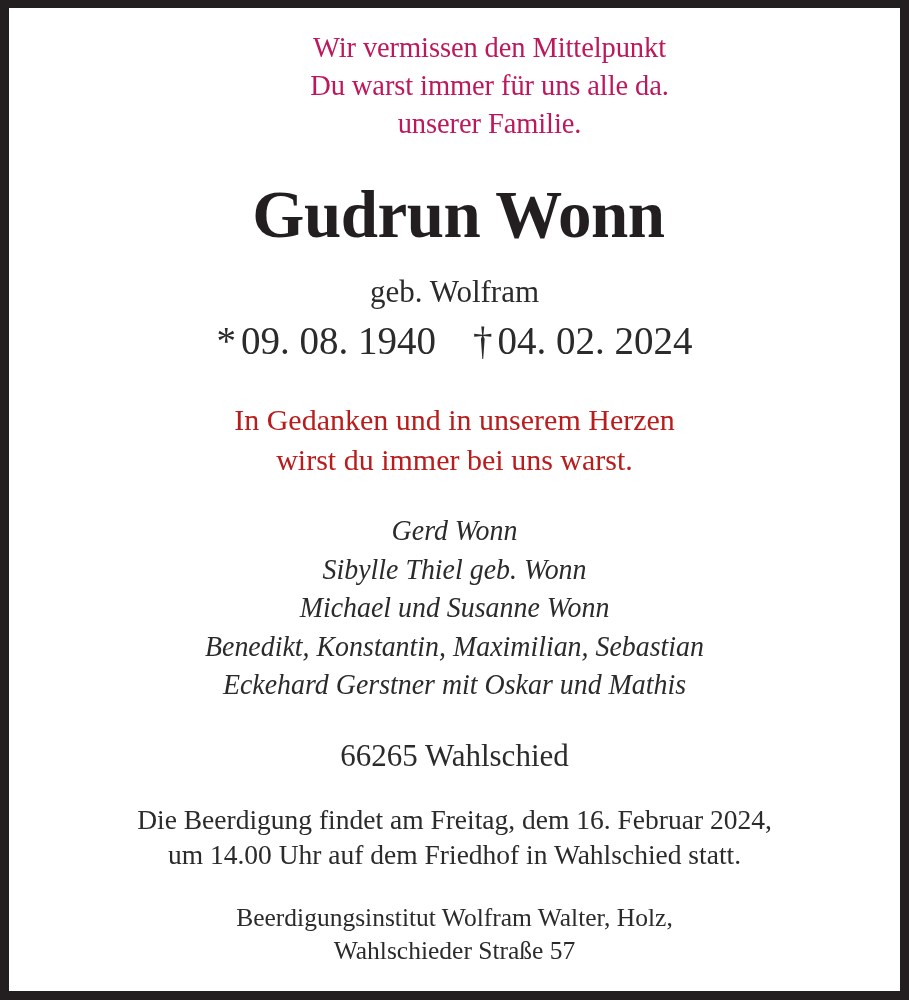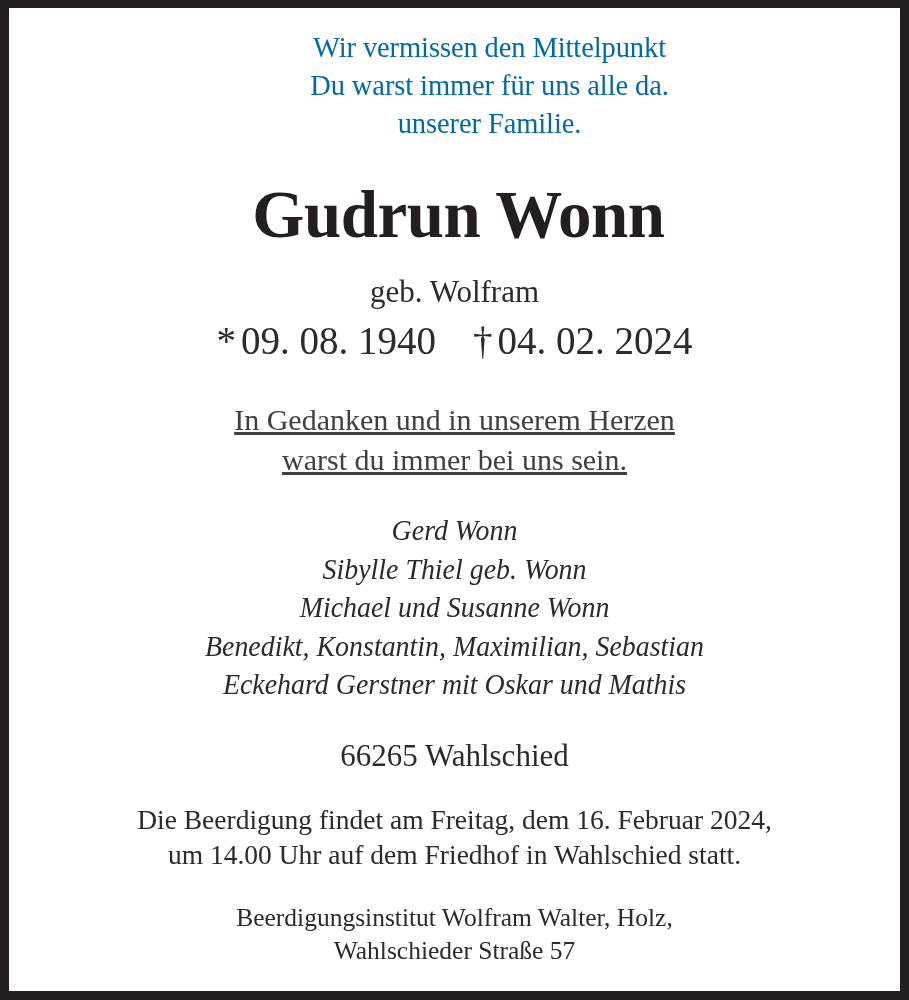--- a/index.html
+++ b/index.html
@@ -37,21 +37,21 @@
   .epitaph {
     position: absolute;
     left: 0;
     right: 0;
     top: 21px;
     padding-left: 70px;
     text-align: center;
     font-size: 28.5px;
     line-height: 38px;
     letter-spacing: -0.1px;
-    color: #0369a1;
+    color: #be185d;
   }
   .epitaph .ln { display: block; white-space: nowrap; }
 
   
   .deceased-name {
     position: absolute;
     left: 0;
     right: 0;
     top: 168px;
     font-size: 67px;
@@ -88,22 +88,21 @@
   .life-dates .gap { display: inline-block; width: 37px; }
 
   
   .verse {
     position: absolute;
     left: 0;
     right: 0;
     top: 392px;
     font-size: 30px;
     line-height: 40px;
-    color: #404040;
-    text-decoration: underline;
+    color: #b91c1c;
   }
   .verse .ln { display: block; white-space: nowrap; }
 
   
   .mourners {
     position: absolute;
     left: 0;
     right: 0;
     top: 503px;
     font-style: italic;
@@ -167,21 +166,21 @@
     <div class="deceased-name">Gudrun Wonn</div>
 
     <div class="maiden-name">geb. Wolfram</div>
 
     <div class="life-dates">
       <span class="date-group"><span class="sym">*</span><span>09. 08. 1940</span></span><span class="gap"></span><span class="date-group"><span class="sym">†</span><span>04. 02. 2024</span></span>
     </div>
 
     <div class="verse">
       <span class="ln">In Gedanken und in unserem Herzen</span>
-      <span class="ln">warst du immer bei uns sein.</span>
+      <span class="ln">wirst du immer bei uns warst.</span>
     </div>
 
     <div class="mourners">
       <span class="ln">Gerd Wonn</span>
       <span class="ln">Sibylle Thiel geb. Wonn</span>
       <span class="ln">Michael und Susanne Wonn</span>
       <span class="ln">Benedikt, Konstantin, Maximilian, Sebastian</span>
       <span class="ln">Eckehard Gerstner mit Oskar und Mathis</span>
     </div>
 

